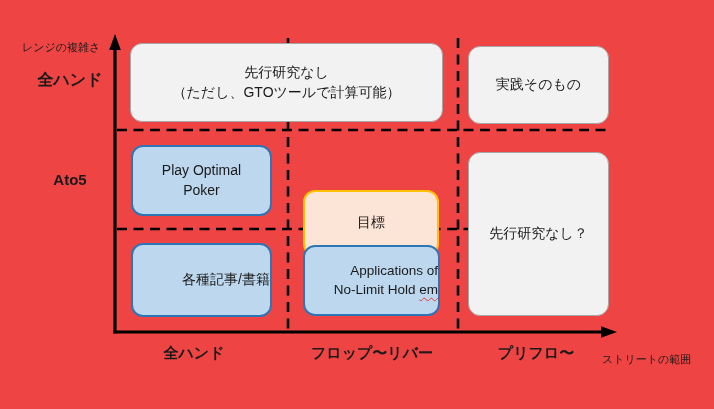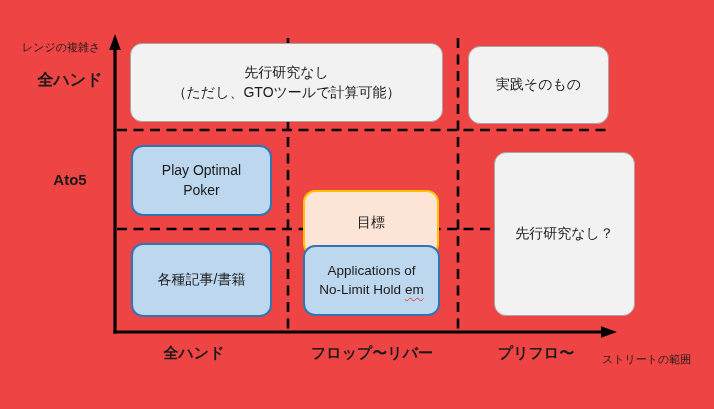--- a/index.html
+++ b/index.html
@@ -10,28 +10,28 @@
   }
   #grid-svg { position:absolute; left:0; top:0; z-index:0; }
 
   .box {
     position:absolute; z-index:2; border-radius:12px;
     display:flex; flex-direction:column; align-items:center; justify-content:center;
     text-align:center; font-size:14px; line-height:1.38; color:#1a1a1a;
     box-sizing:border-box;
   }
   .box.gray   { background:#F2F2F2; border:1.6px solid #A6A6A6; }
-  .box.blue   { background:#BDD7EE; border:2px solid #2E75B6; }
+  .box.blue   { background:#BDD7EE; border:2px solid #2E75B6;align-items:flex-end; }
   .box.orange { background:#FCE4D6; border:2.2px solid #FFC000; }
 
   #box-no-prior-top      { left:130px; top:43px;  width:313px; height:79px; }
   #box-practice          { left:468px; top:46px;  width:141px; height:78px; }
   #box-play-optimal      { left:131px; top:145px; width:141px; height:71px; padding:0 24px; }
   #box-goal              { left:303px; top:146px; width:136px; height:66px;margin-top:44px; }
-  #box-no-prior-right    { left:468px; top:152px; width:141px; height:164px;margin-left:26px; }
+  #box-no-prior-right    { left:468px; top:152px; width:141px; height:164px; }
   #box-articles          { left:131px; top:243px; width:141px; height:74px; }
   #box-applications      { left:303px; top:245px; width:137px; height:71px; font-size:13.5px; }
 
   .misspelled {
     text-decoration:underline; text-decoration-style:wavy;
     text-decoration-color:#E03C31; text-decoration-thickness:1px;
     text-underline-offset:3px;
   }
 
   .lbl { position:absolute; z-index:1; color:#1a1a1a; }

